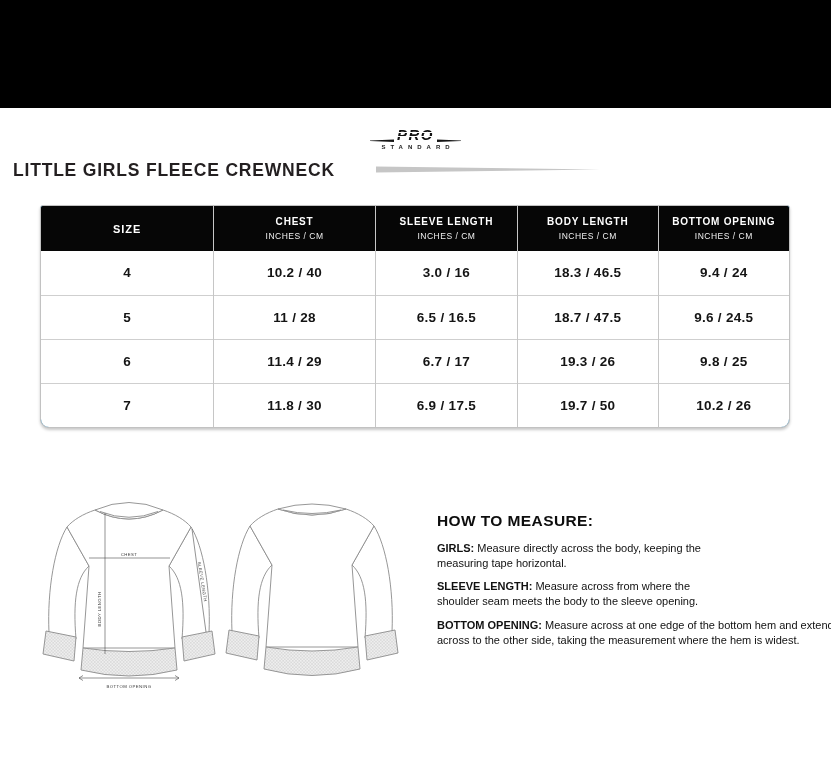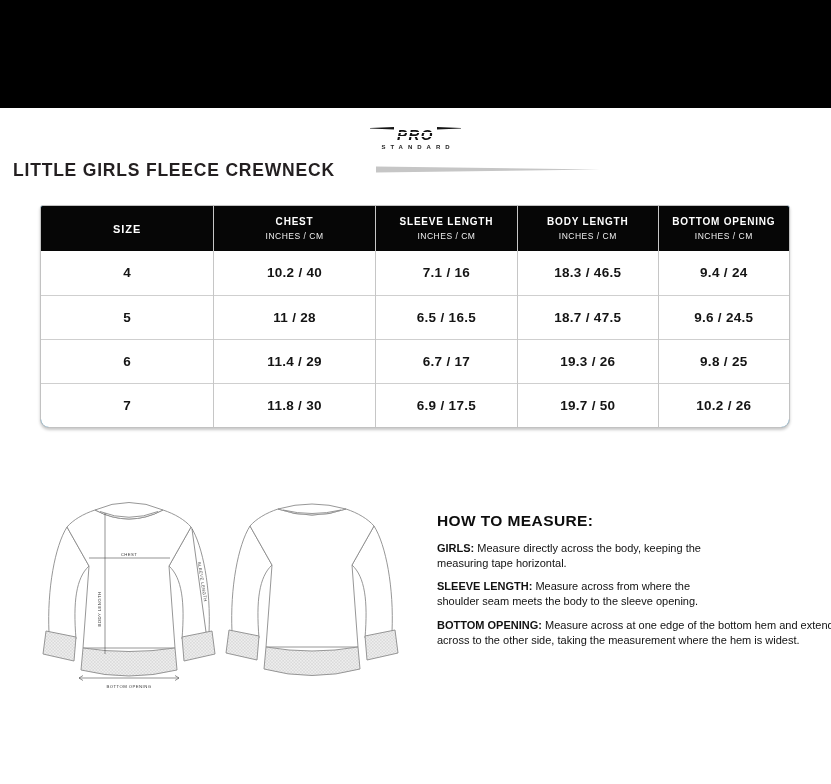--- a/index.html
+++ b/index.html
@@ -5,21 +5,21 @@
   * { margin:0; padding:0; box-sizing:border-box; }
   html,body { background:#ffffff; }
   body { font-family:"Liberation Sans", sans-serif; }
   .page { position:relative; width:831px; height:784px; background:#fff; overflow:hidden; }
 
   
   .top-bar { position:absolute; top:0; left:0; width:831px; height:108px; background:#000; }
 
   
   .brand { position:absolute; top:127px; left:0; width:100%; text-align:center; color:#111; }
-  .brand-row { display:flex; justify-content:center; align-items:flex-start; gap:3px; }
+  .brand-row { display:flex; justify-content:center; align-items:flex-end; gap:3px; }
   .brand-line { width:24px; height:2.6px; background:#151515; }
   .brand-line.left  { clip-path:polygon(0 38%, 100% 0, 100% 100%, 0 62%); }
   .brand-line.right { clip-path:polygon(0 0, 100% 38%, 100% 62%, 0 100%); }
   .brand-pro { position:relative; font-style:italic; font-weight:bold; font-size:15px; letter-spacing:1.5px; color:#111; line-height:1; }
   .brand-pro::before, .brand-pro::after { content:""; position:absolute; left:-3px; right:-3px; height:1.1px; background:#fff; transform:skewX(-25deg); }
   .brand-pro::before { top:4.5px; }
   .brand-pro::after  { top:8.5px; }
   .brand-sub { margin-top:2px; font-size:6px; font-weight:bold; letter-spacing:5px; padding-left:5px; color:#222; }
 
   
@@ -103,21 +103,21 @@
           <th>
             <span class="col-label">BOTTOM OPENING</span>
             <span class="col-unit">INCHES / CM</span>
           </th>
         </tr>
       </thead>
       <tbody>
         <tr>
           <td>4</td>
           <td>10.2 / 40</td>
-          <td>7.1 / 16</td>
+          <td>3.0 / 16</td>
           <td>18.3 / 46.5</td>
           <td>9.4 / 24</td>
         </tr>
         <tr>
           <td>5</td>
           <td>11 / 28</td>
           <td>6.5 / 16.5</td>
           <td>18.7 / 47.5</td>
           <td>9.6 / 24.5</td>
         </tr>

